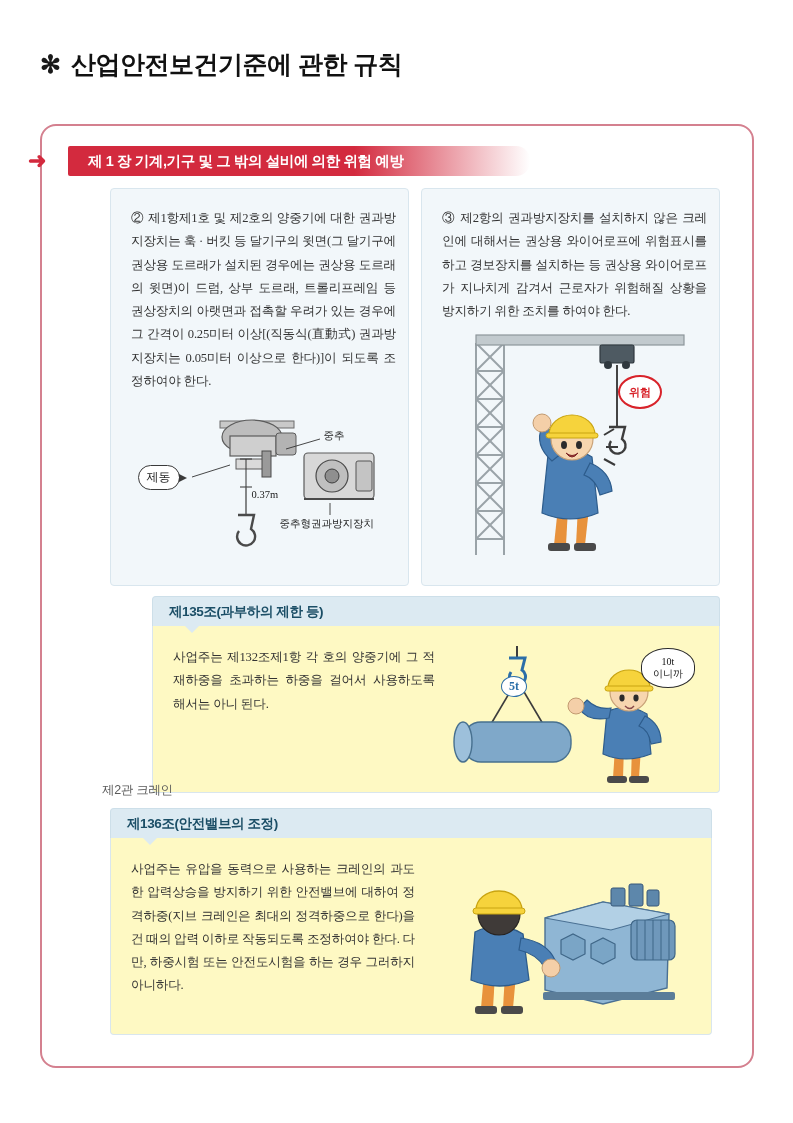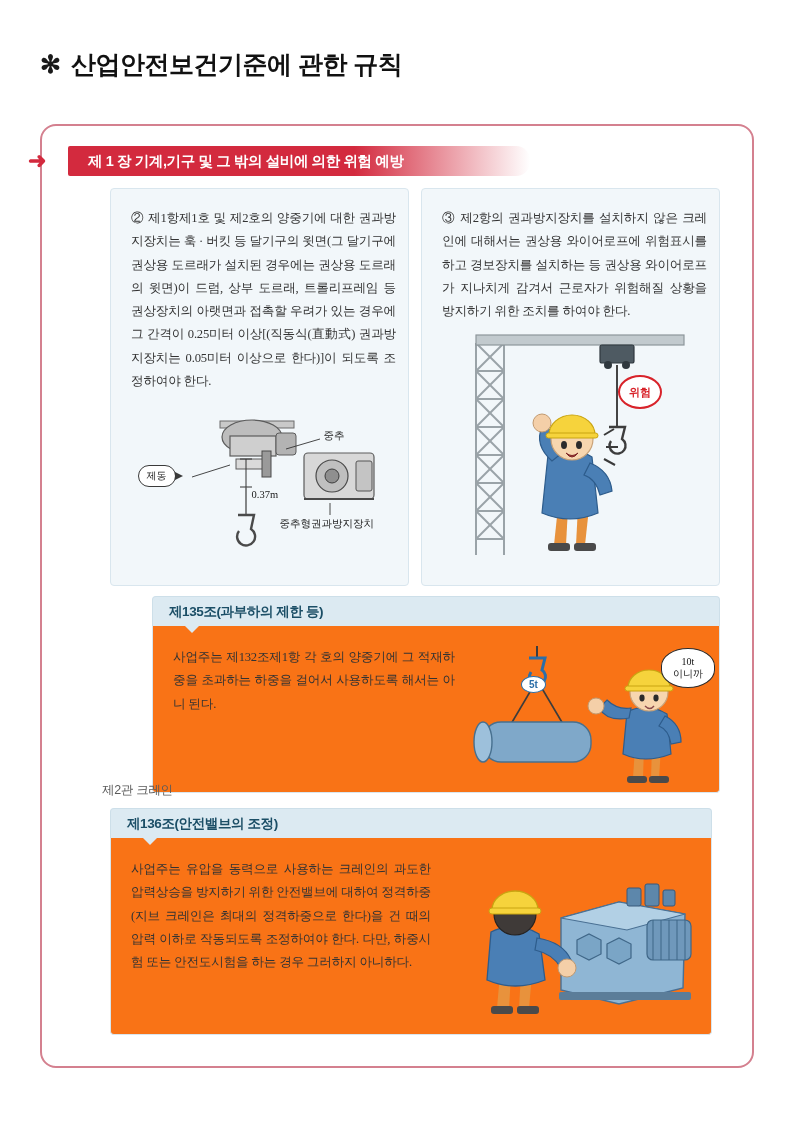--- a/index.html
+++ b/index.html
@@ -110,22 +110,22 @@
   
   .illus-hoist {
     width: 260px; height: 170px;
     margin: 10px auto 0 auto;
   }
   .callout {
     position: absolute;
     background: #ffffff;
     border: 1.5px solid #3a3a3a;
     border-radius: 14px;
-    font-family: Liberation Sans, sans-serif;
-    font-size: 10px;
+    font-family: Liberation Serif, serif;
+    font-size: 12px;
     color: #1a1a1a;
     padding: 3px 8px;
     white-space: nowrap;
   }
   .callout.tail-r::after {
     content: "";
     position: absolute;
     right: -8px; top: 50%;
     margin-top: -4px;
     border-left: 8px solid #3a3a3a;
@@ -161,25 +161,25 @@
   .article-head::after {
     content: "";
     position: absolute;
     left: 32px; bottom: -7px;
     width: 0; height: 0;
     border-left: 7px solid transparent;
     border-right: 7px solid transparent;
     border-top: 7px solid #dceaf2;
   }
   .article-body {
-    background: #f97316;
+    background: #fef9c3;
     border: 1px solid #d9e6ee;
     border-top: none;
     border-radius: 0 0 4px 4px;
-    padding: 20px 4px 16px 20px;
+    padding: 20px 24px 16px 20px;
     display: flex;
     gap: 10px;
   }
 
   
   .block-135 {
     position: absolute;
     left: 110px; top: 470px;
     width: 568px;
   }

